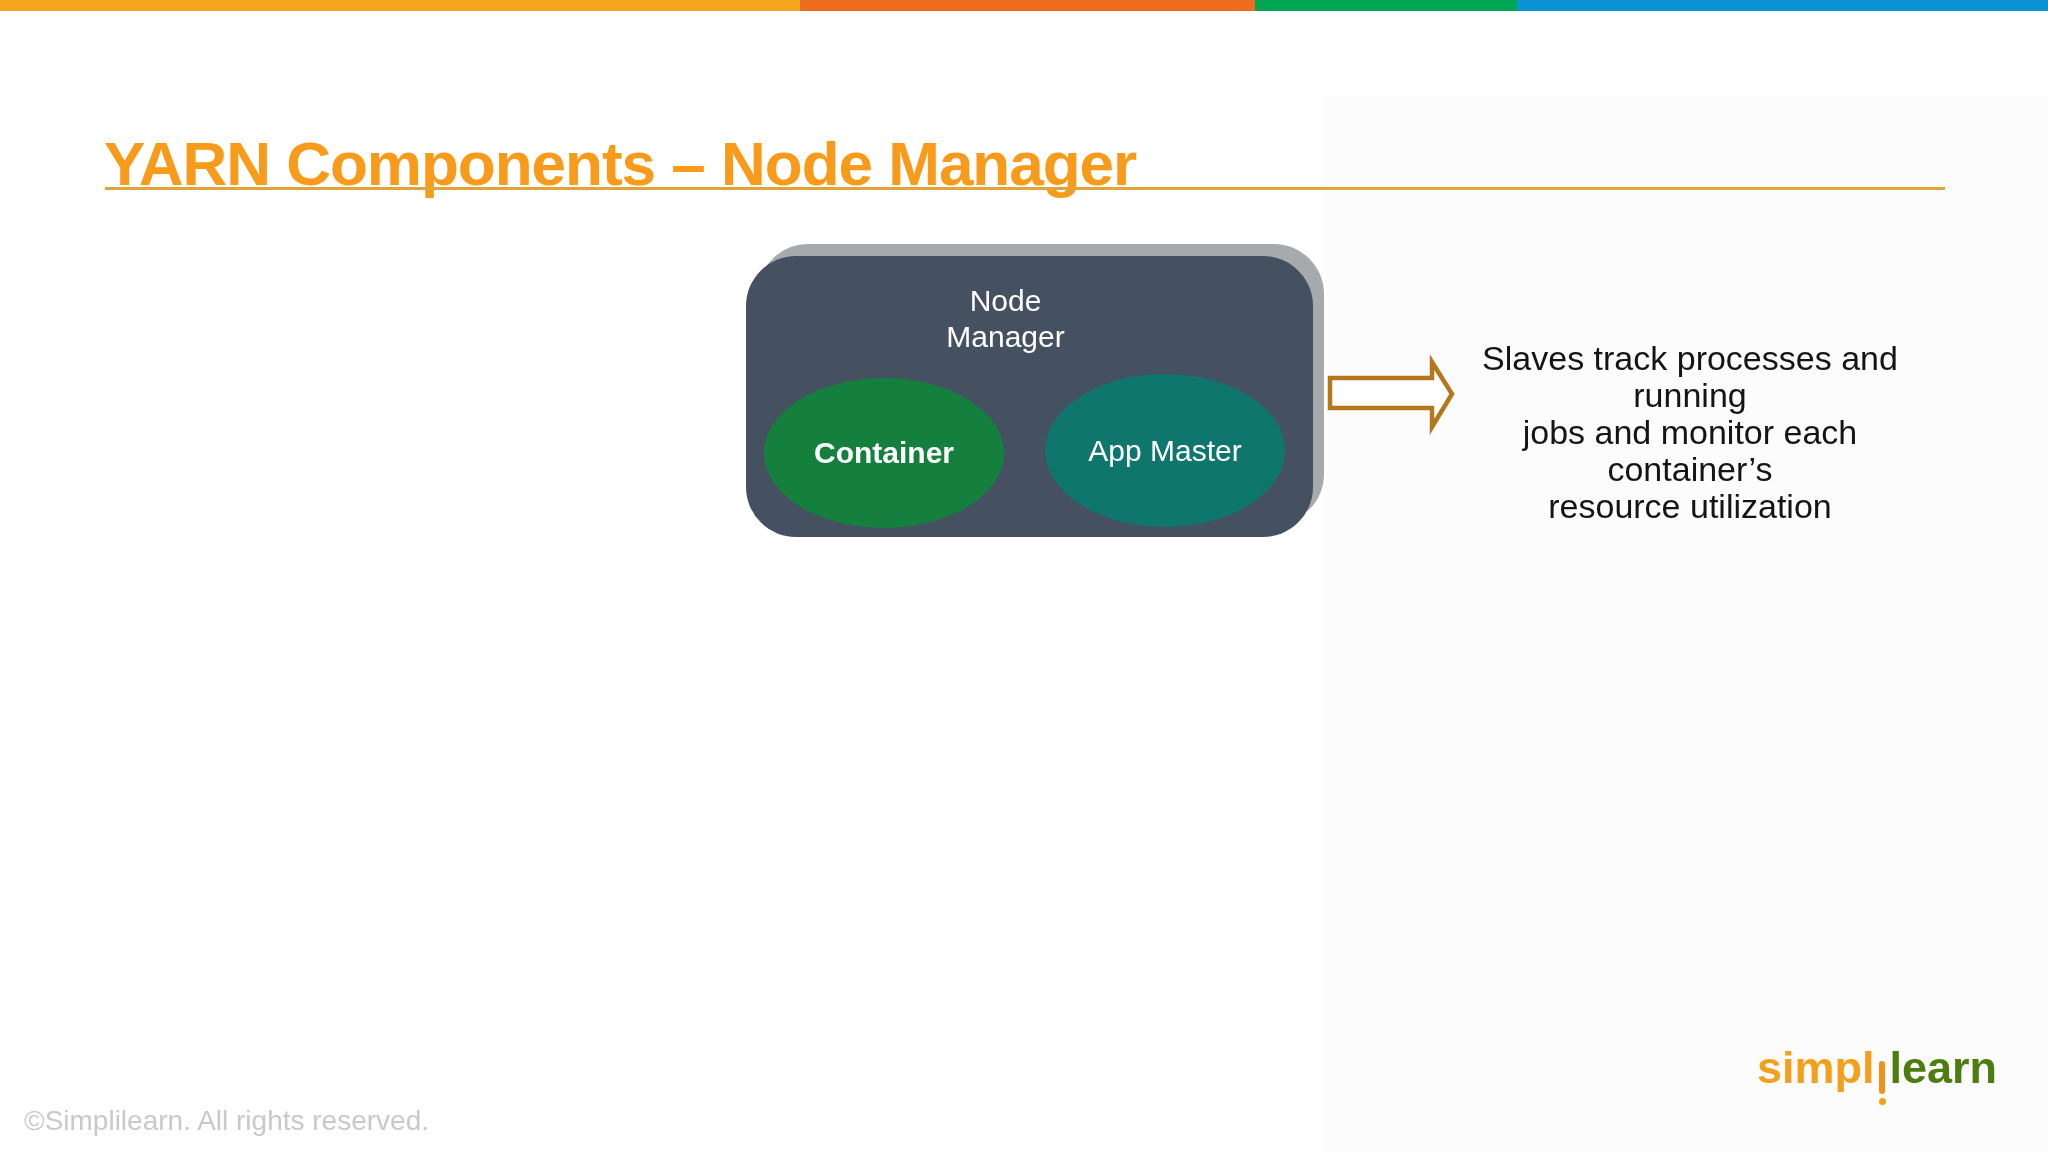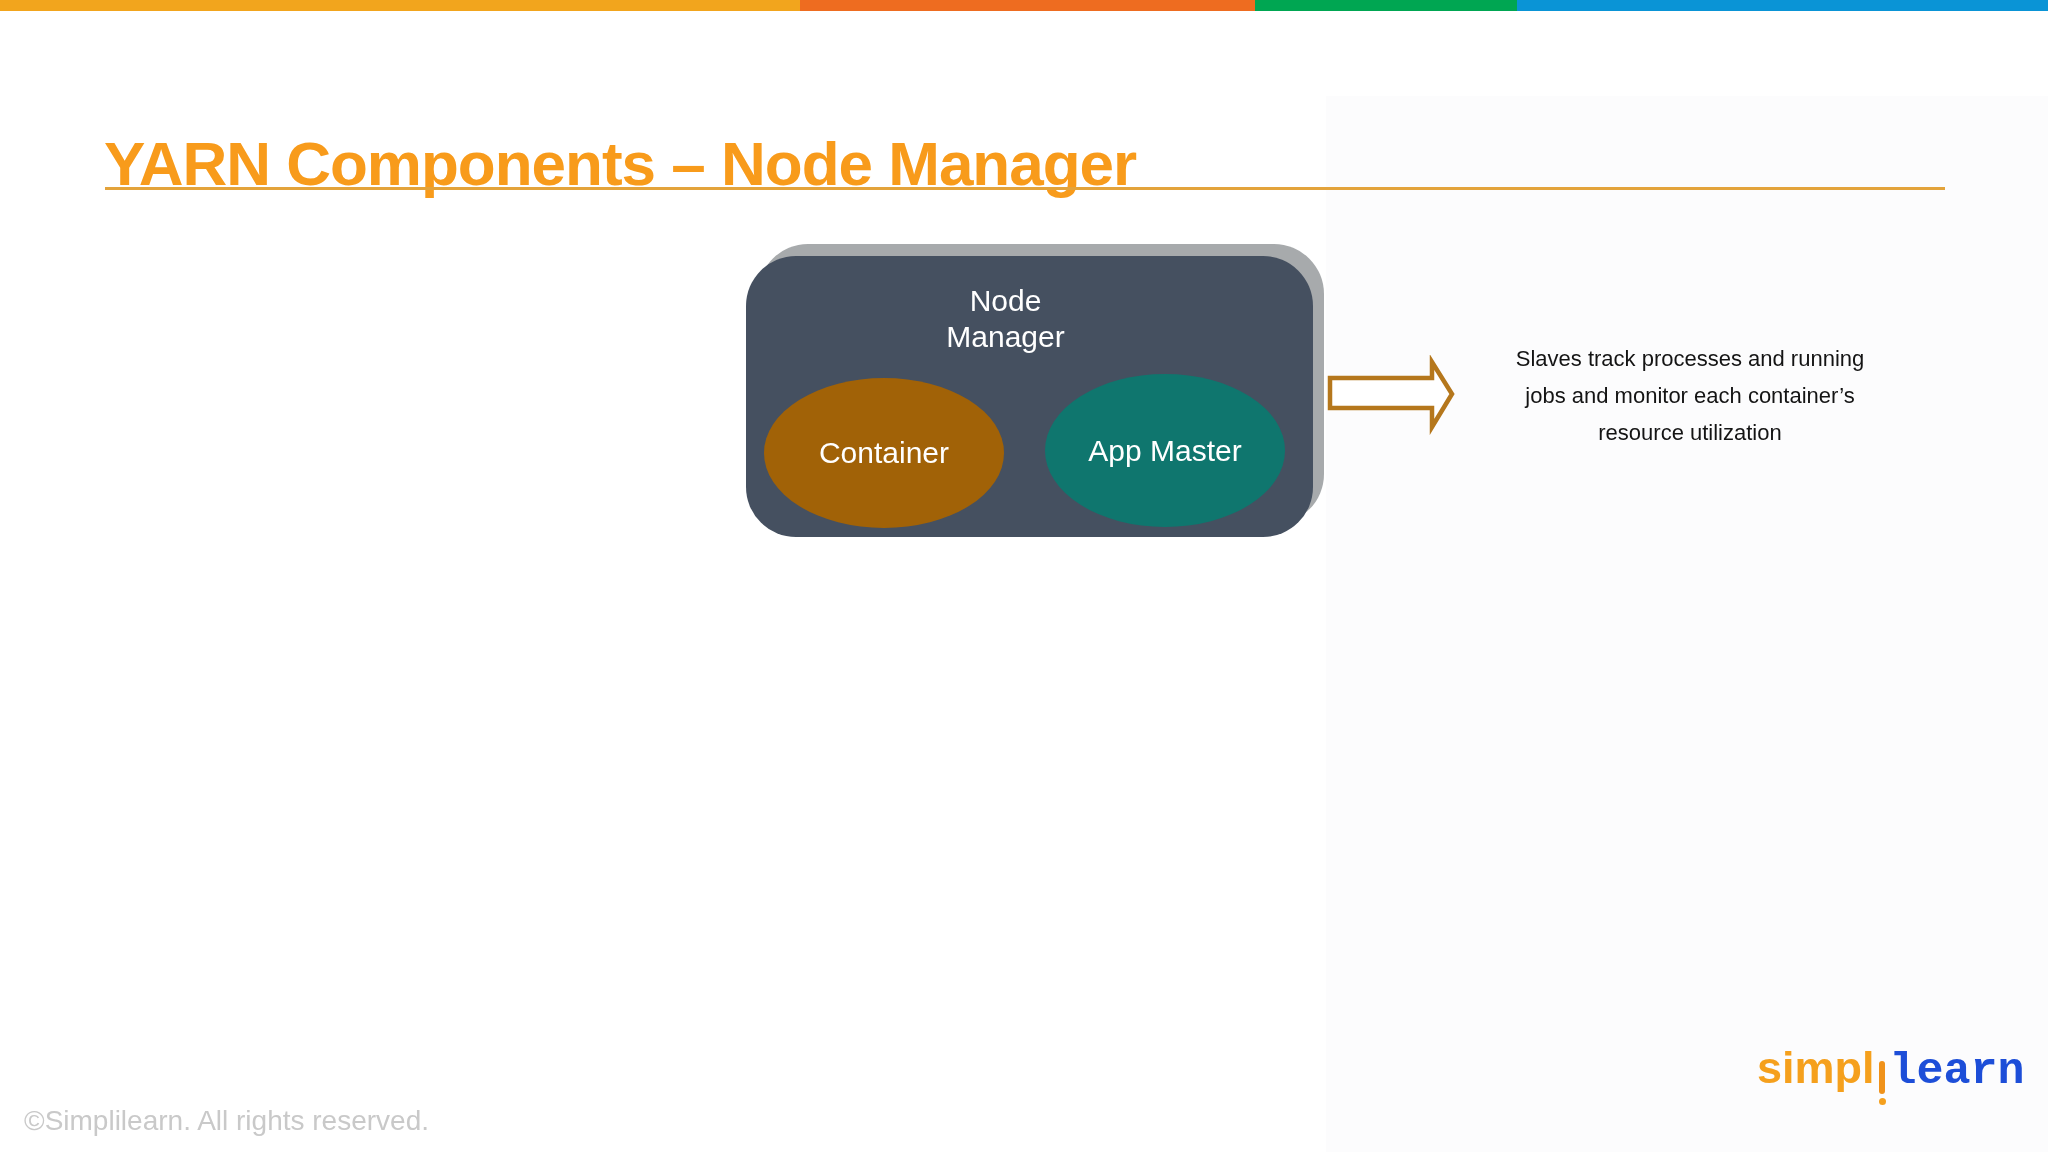--- a/index.html
+++ b/index.html
@@ -32,21 +32,21 @@
     position:absolute; border-radius:50%; display:flex; align-items:center; justify-content:center;
     color:#ffffff; font-size:30px;
   }
   .ellipse-container { left:764px; top:378px; width:240px; height:150px; }
   .ellipse-appmaster { left:1045px; top:374px; width:240px; height:153px; }
 
   .arrow-wrap { position:absolute; left:1325px; top:355px; width:135px; height:80px; }
 
   .annotation {
     position:absolute; left:1450px; top:340px; width:480px; text-align:center;
-    font-size:22px; line-height:37px;
+    font-size:34px; line-height:37px;
   }
 
   .copyright { position:absolute; left:24px; top:1105px; font-size:28px; }
 
   .logo { position:absolute; left:1757px; top:1042px; font-size:45px; font-weight:bold; white-space:nowrap; }
   .logo-i { display:inline-flex; flex-direction:column; align-items:center; vertical-align:-11px; margin:0 4px; }
   .logo-i .bar { width:6px; height:33px; border-radius:3px; background:#f0921a; }
   .logo-i .dot { width:7px; height:7px; border-radius:50%; background:#f5a01d; margin-top:4px; }
 </style>
 </head>
@@ -69,21 +69,21 @@
 
   <div class="shadow-box" style="background-color: rgb(167, 170, 172);"></div>
 
   <div class="nm-box" style="background-color: rgb(69, 80, 96);"></div>
 
   <div class="nm-label" style="color: rgb(255, 255, 255);">
     <div>Node</div>
     <div>Manager</div>
   </div>
 
-  <div class="ellipse ellipse-container" style="background-color: #a16207;">
+  <div class="ellipse ellipse-container" style="background-color: #15803d; font-weight: bold;">
     <span>Container</span>
   </div>
 
   <div class="ellipse ellipse-appmaster" style="background-color: #0f766e;">
     <span>App Master</span>
   </div>
 
   <div class="arrow-wrap">
     <svg width="135" height="80" viewBox="0 0 135 80" xmlns="http://www.w3.org/2000/svg">
       <polygon points="5,23 107,23 107,7 127,39 107,72 107,53 5,53" stroke-width="4.5" stroke-linejoin="miter" fill="#FFFFFF" stroke="#B5771C"></polygon>
@@ -95,16 +95,16 @@
     <div>jobs and monitor each container’s</div>
     <div>resource utilization</div>
   </div>
 
   <div class="copyright" style="color: rgb(201, 201, 201); text-align: center;">©Simplilearn. All rights reserved.</div>
 
   <div class="logo">
     <span style="color: rgb(245, 160, 29);">simpl</span><span class="logo-i">
         <span class="bar"></span>
         <span class="dot"></span>
-      </span><span style="color: #1d4ed8; font-family: Liberation Mono, monospace;">learn</span>
+      </span><span style="color: #4d7c0f;">learn</span>
   </div>
 
 </div>
 
 </body></html>

